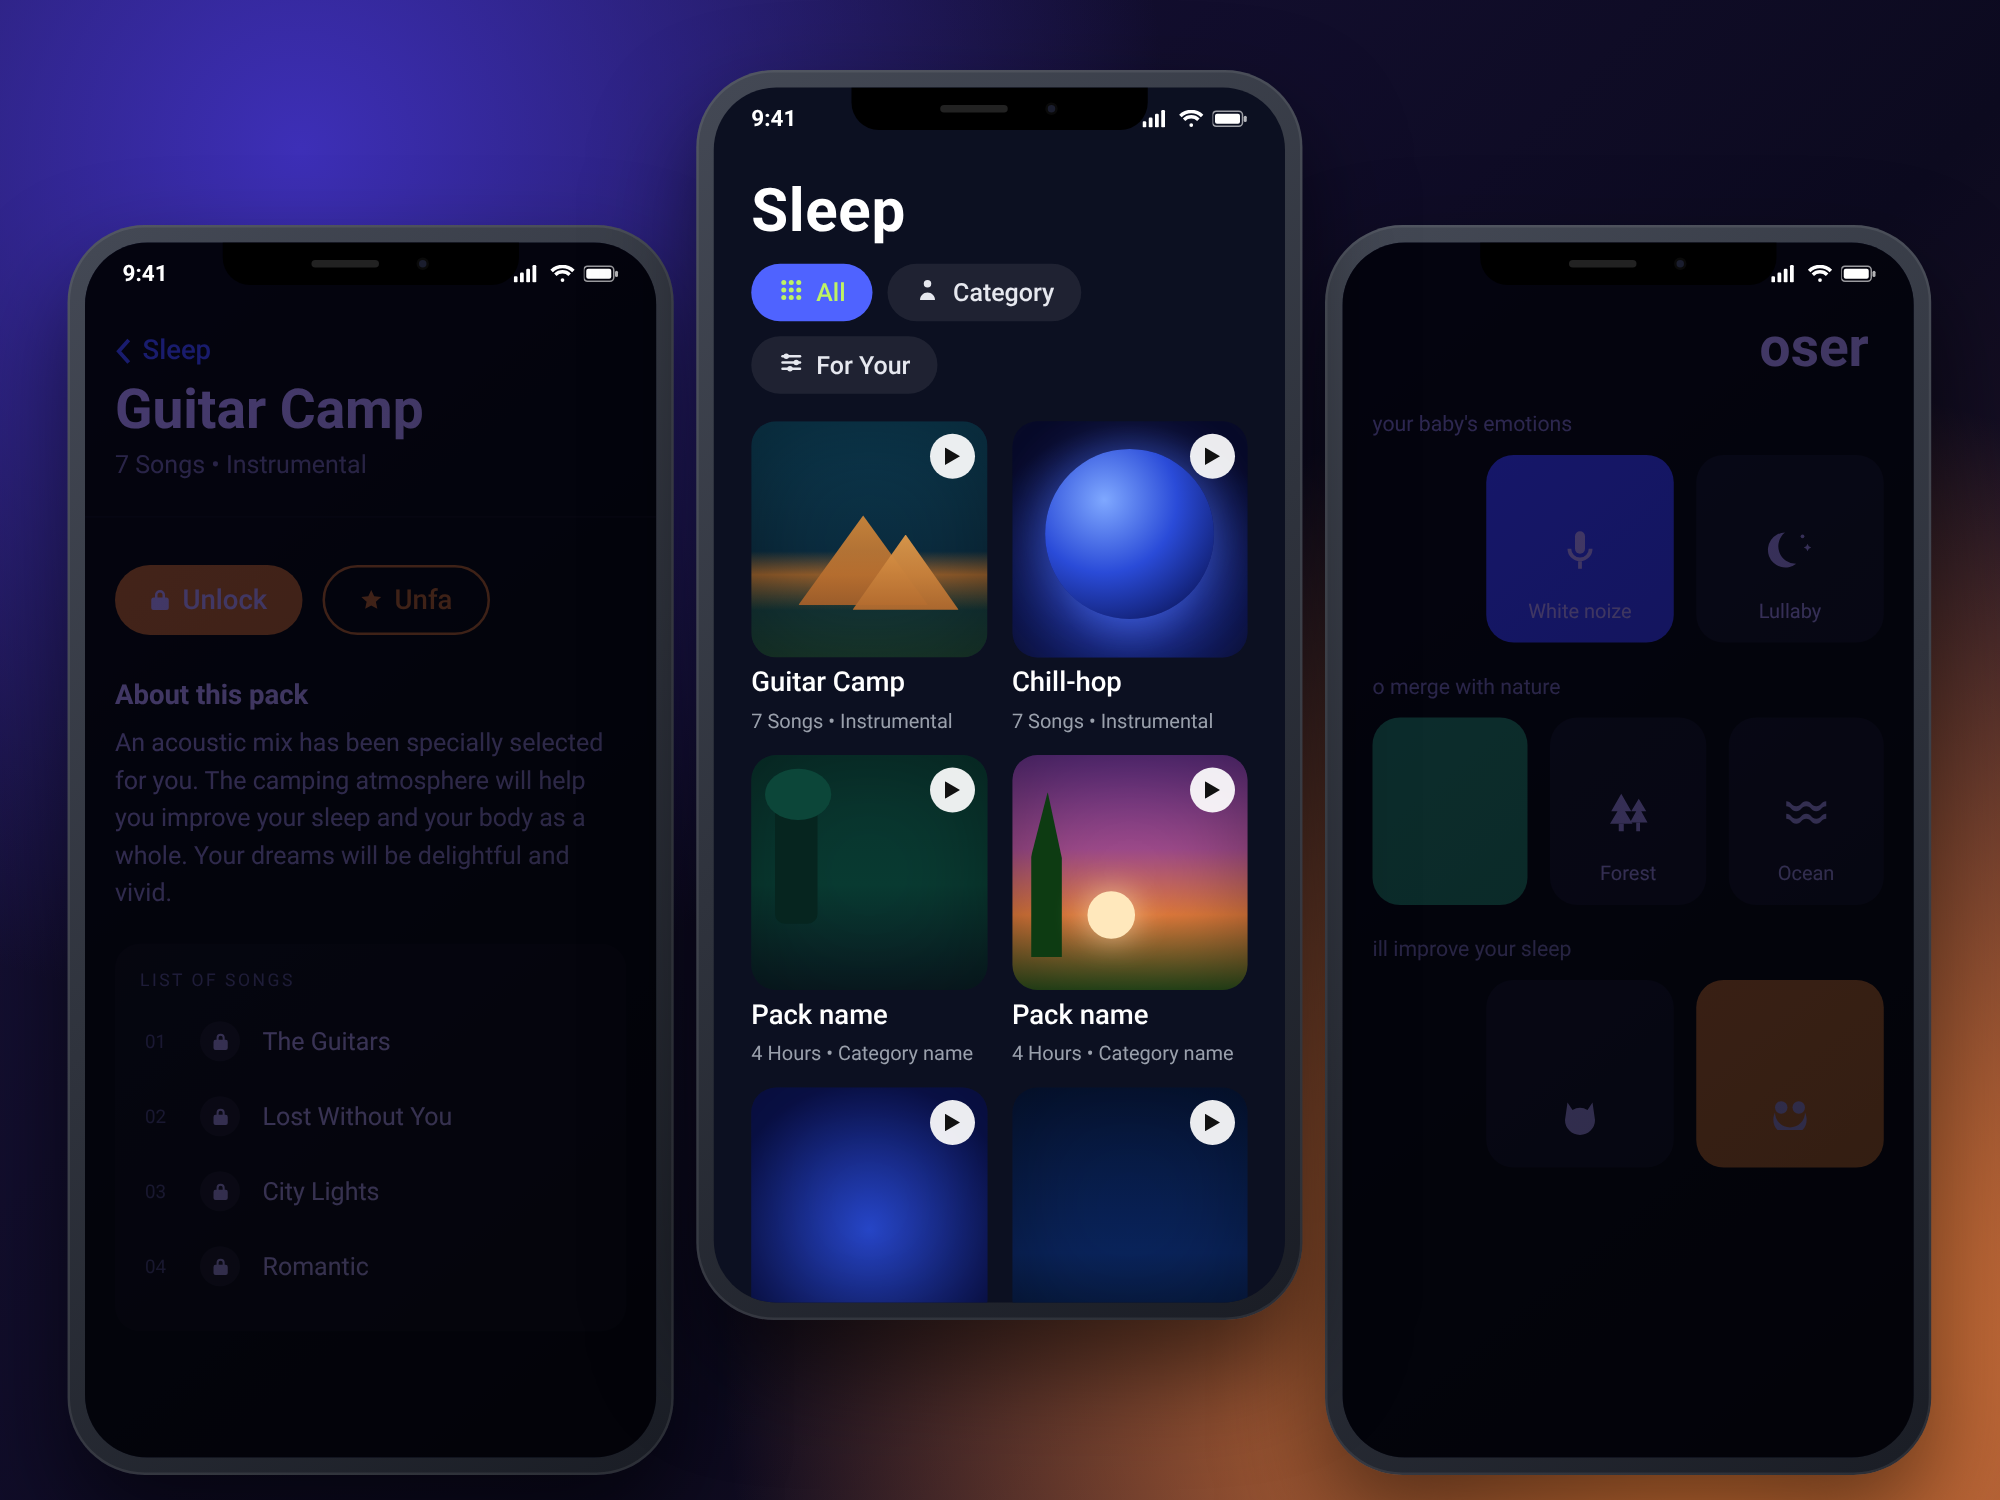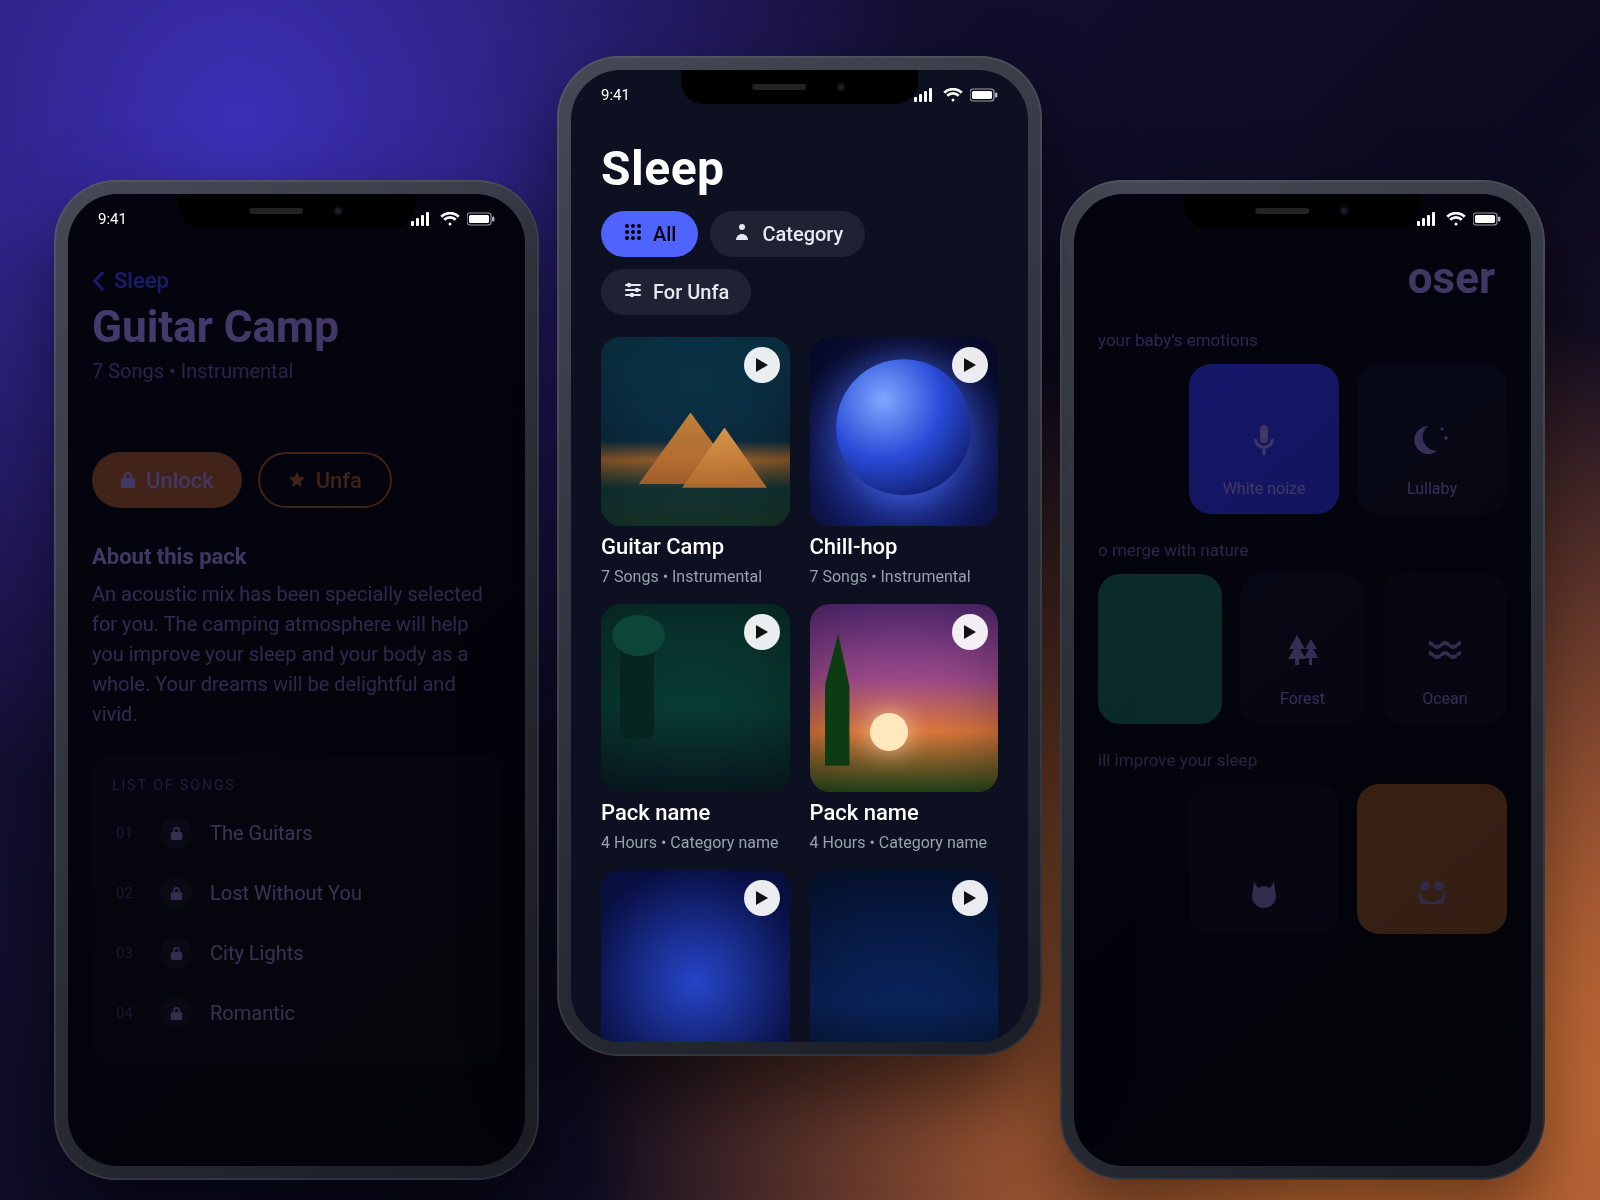--- a/index.html
+++ b/index.html
@@ -50,37 +50,37 @@
   .notch{
     position:absolute;top:0;left:50%;transform:translateX(-50%);
     width:52%;height:34px;background:#000;border-radius:0 0 22px 22px;
     z-index:5;display:flex;align-items:center;justify-content:center;gap:30px;
   }
   .notch .speaker{width:54px;height:6px;border-radius:3px;background:#222}
   .notch .cam{width:10px;height:10px;border-radius:50%;background:#1a1d2e;border:2px solid #0a0a0a}
   .statusbar{
     position:absolute;top:12px;left:0;right:0;height:26px;z-index:4;
     display:flex;justify-content:space-between;align-items:center;
-    padding:0 30px;font-size:15px;font-weight:400;color:#fff;
+    padding:0 30px;font-size:18px;font-weight:700;color:#fff;
   }
   .sb-right{display:flex;gap:7px;align-items:center}
   .sb-right svg{display:block}
   .content{position:absolute;inset:0;padding-top:56px;overflow:hidden}
   
   .p-center{left:557px;top:56px;z-index:3}
   .sleep-head{padding:14px 30px 14px}
   .sleep-head h1{margin:0;font-size:48px;font-weight:700;letter-spacing:.5px}
   .chips{display:flex;gap:12px;padding:0 30px 18px;flex-wrap:wrap}
   .chip{
     display:flex;align-items:center;gap:10px;
     height:46px;padding:0 22px;border-radius:23px;
     background:rgba(255,255,255,.08);font-size:20px;font-weight:500;color:#e6e8ef;
     cursor:pointer;
   }
-  .chip.active{background:var(--accent);color:#000000}
+  .chip.active{background:var(--accent);color:#bef264}
   .chip svg{width:20px;height:20px}
   .grid{
     display:grid;grid-template-columns:1fr 1fr;gap:18px 20px;
     padding:4px 30px 20px;
   }
   .card{display:flex;flex-direction:column;gap:8px;cursor:pointer}
   .thumb{
     width:100%;aspect-ratio:1/1;border-radius:20px;position:relative;overflow:hidden;
     box-shadow:inset 0 0 80px rgba(0,0,0,.35);
   }
@@ -404,21 +404,21 @@
           </div>
           <div class="chip">
             <span><svg viewBox="0 0 20 20" fill="currentColor">
                 <rect x="2" y="4" width="16" height="2" rx="1"></rect>
                 <rect x="2" y="9" width="16" height="2" rx="1"></rect>
                 <rect x="2" y="14" width="16" height="2" rx="1"></rect>
                 <circle cx="6" cy="5" r="2.2"></circle>
                 <circle cx="14" cy="10" r="2.2"></circle>
                 <circle cx="9" cy="15" r="2.2"></circle>
               </svg></span>
-            <span>For Unfa</span>
+            <span>For Your</span>
           </div>
         </div>
       <div class="grid" id="pack-grid">
           <div class="card">
     <div class="thumb art-camp">
       <div class="play">
         <svg viewBox="0 0 12 14">
                   <path d="M0 0l12 7L0 14z"></path>
                 </svg>
       </div>

